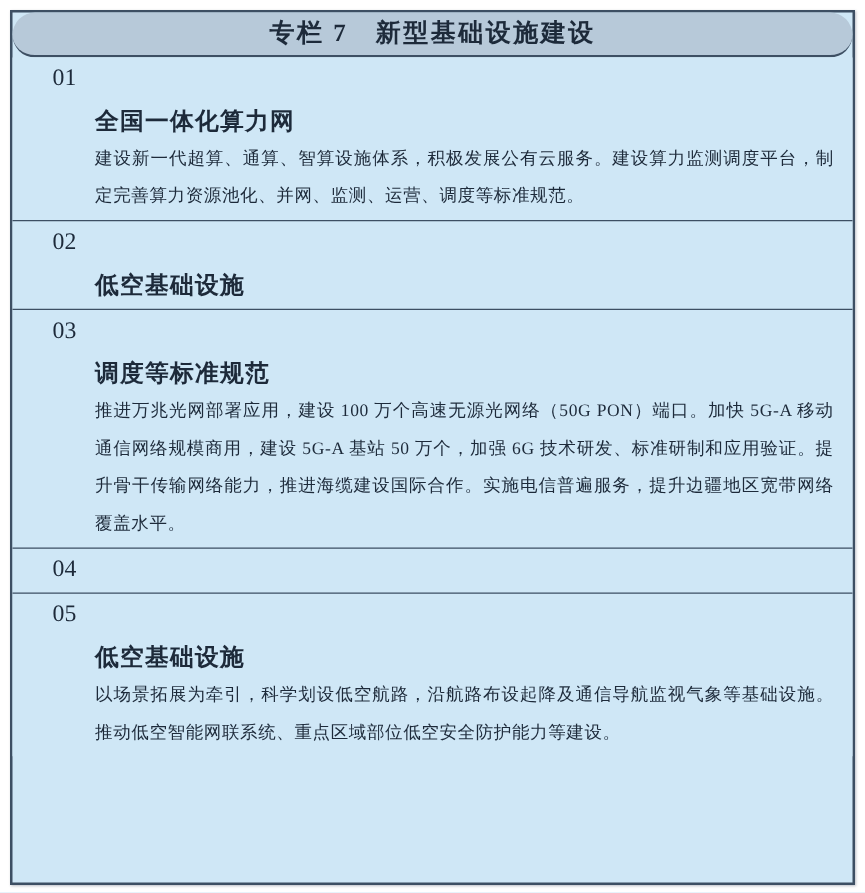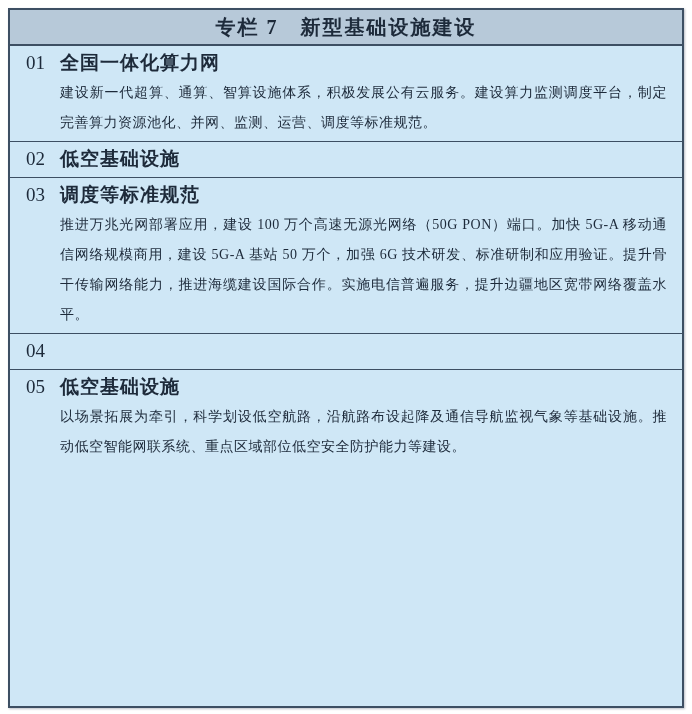--- a/index.html
+++ b/index.html
@@ -28,43 +28,45 @@
   }
   .panel-header {
     background: var(--header-bg);
     border-bottom: 2px solid var(--border);
     text-align: center;
     font-weight: bold;
     font-size: 20px;
     line-height: 24px;
     padding: 5px 1px;
     letter-spacing: 2px;
+    border-radius: 18px;
   }
   .panel-body { background: var(--body-bg); }
   .section {
     display: flex;
-    padding: 2px 0 3px 0;
+    padding: 2px 0 3px 16px;
   }
   .section + .section { border-top: 1px solid var(--border); }
   .section-number {
     width: 50px;
     flex: 0 0 50px;
     padding-left: 16px;
     font-size: 19px;
     line-height: 30px;
   }
   .section-content {
     flex: 1;
     padding-right: 15px;
   }
   .section-title {
     font-weight: bold;
     font-size: 19px;
     line-height: 30px;
     letter-spacing: 1px;
+    margin-top: 35px;
   }
   .section-text {
     font-size: 14px;
     line-height: 30px;
     text-align: justify;
     letter-spacing: 0.5px;
   }
 </style>
 </head>
 <body>

